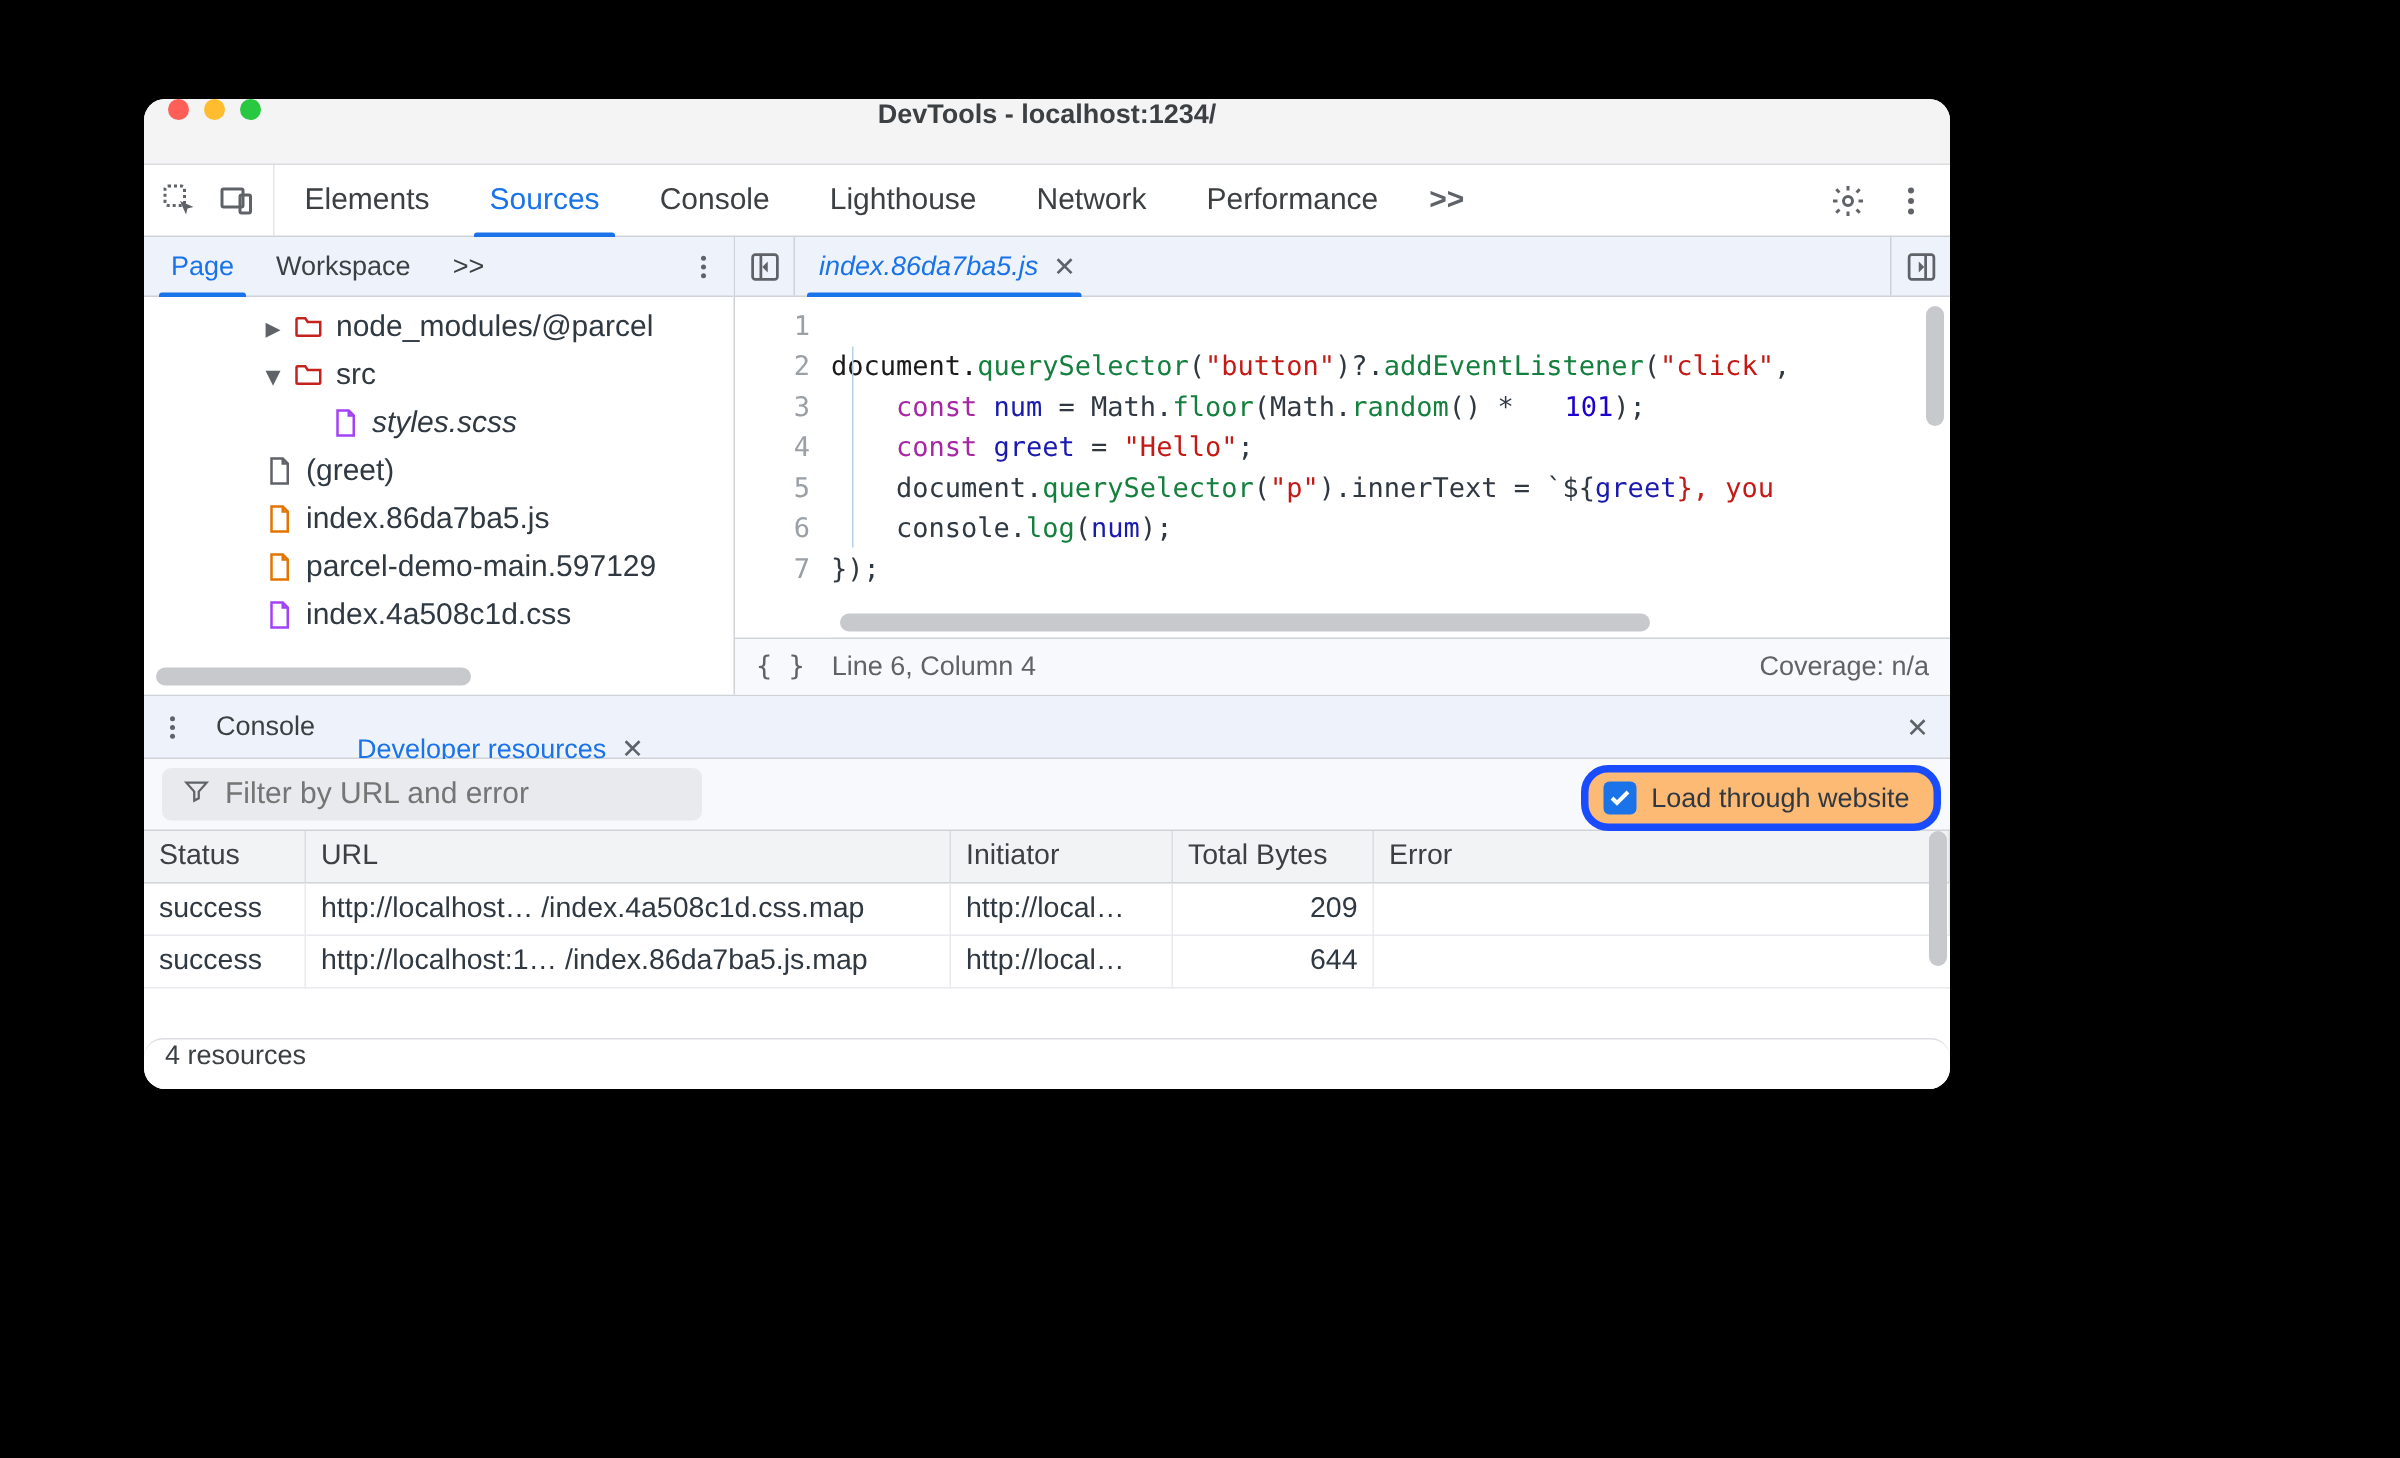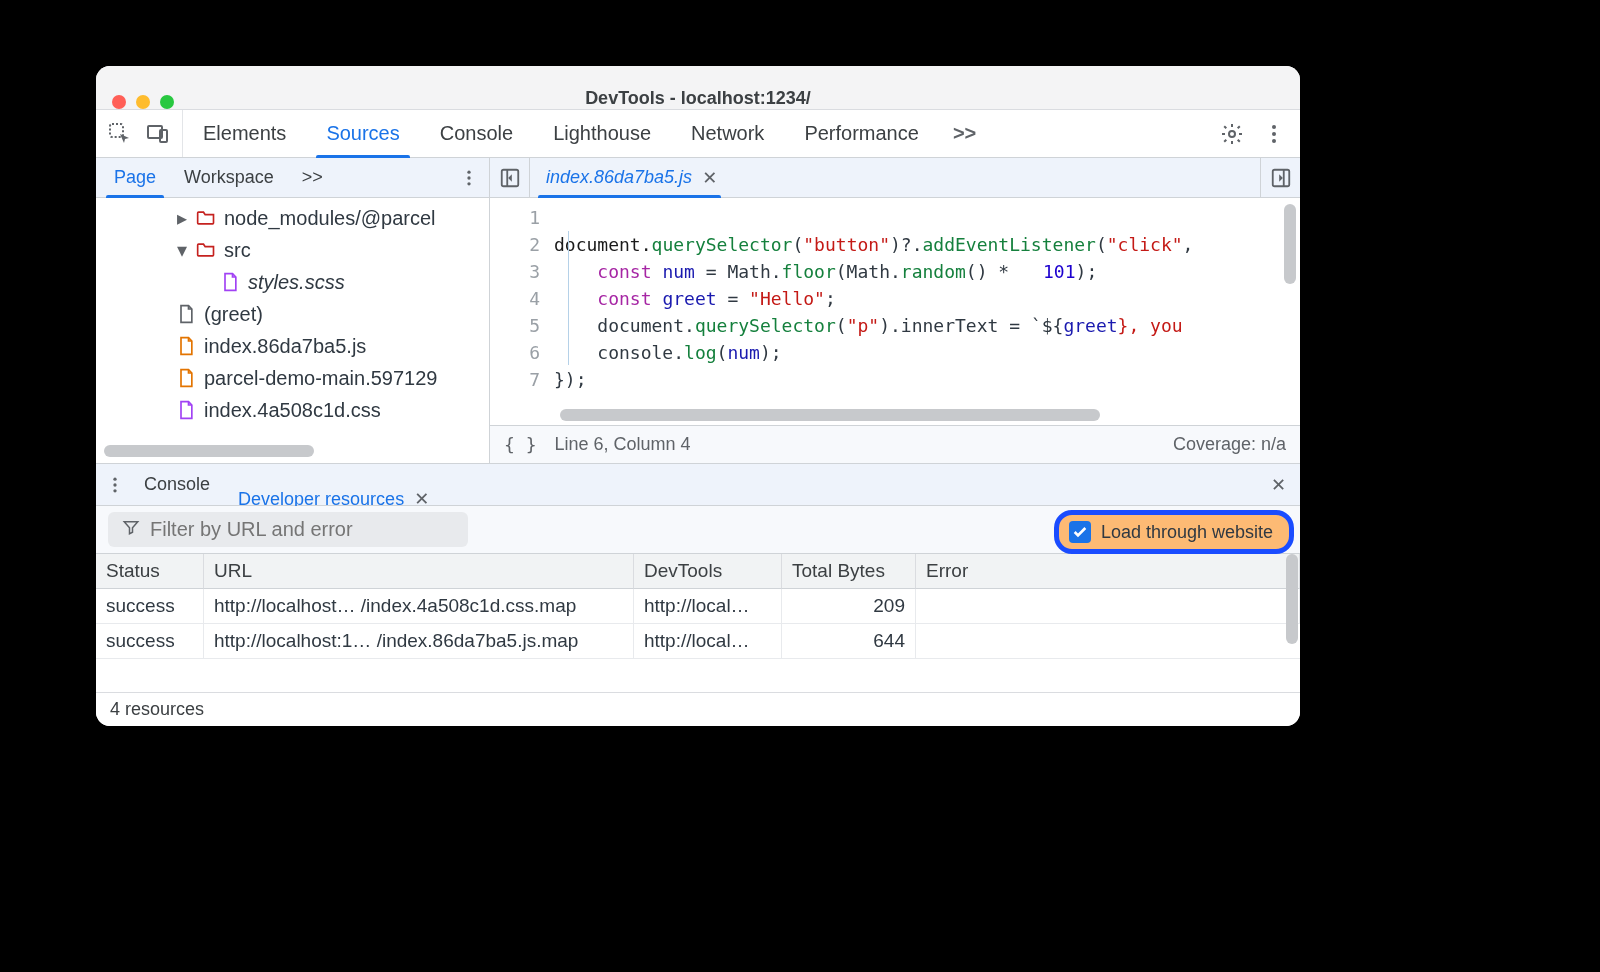--- a/index.html
+++ b/index.html
@@ -24,21 +24,21 @@
     overflow: hidden;
     box-shadow: 0 30px 60px rgba(0,0,0,0.6);
     display: flex;
     flex-direction: column;
   }
 
   
   .titlebar {
     height: 44px;
     display: flex;
-    align-items: flex-end;
+    align-items: flex-start;
     background: #f4f4f5;
     border-bottom: 1px solid #dadce0;
     position: relative;
   }
   .traffic-lights {
     display: flex;
     gap: 10px;
     padding-left: 16px;
   }
   .tl { width: 14px; height: 14px; border-radius: 50%; }
@@ -221,21 +221,21 @@
     display:grid;
     grid-template-columns: 108px 430px 148px 134px 1fr;
     font-size:19px;
   }
   .dr-th { background:#f1f3f4; border-bottom:1px solid #cfd3d7; border-right:1px solid #dadce0; padding:6px 10px; color:#3c4043;}
   .dr-th:last-child{border-right:none;}
   .dr-td { border-bottom:1px solid #e8eaed; border-right:1px solid #e8eaed; padding:6px 10px; white-space:nowrap; overflow:hidden; text-overflow:ellipsis;}
   .dr-td.num { text-align:right; }
   .dr-td:last-child{border-right:none;}
 
-  .dr-status { height:34px; display:flex; align-items:center; padding:0 14px; color:#3c4043; border-top:1px solid #dadce0;}
+  .dr-status { height:34px; display:flex; padding:0 14px; color:#3c4043; border-top:1px solid #dadce0;border-radius:13px;}
   .vscroll-right { position:absolute; right:2px; top:0; width:12px; height:90px; background:#c7c9cc; border-radius:6px;}
   .rel{position:relative;}
 </style>
 </head>
 <body>
 
 <div class="window">
 
   <div class="titlebar">
     <div class="traffic-lights">
@@ -475,21 +475,21 @@
             </svg>
         </span>
         <span>Load through website</span>
       </div>
     </div>
 
     <div class="rel" style="flex:1;">
       <div class="dr-table">
         <div class="dr-th">Status</div>
         <div class="dr-th">URL</div>
-        <div class="dr-th">DevTools</div>
+        <div class="dr-th">Initiator</div>
         <div class="dr-th">Total Bytes</div>
         <div class="dr-th">Error</div>
 
         <div class="dr-td">success</div>
         <div class="dr-td">http://localhost… /index.4a508c1d.css.map</div>
         <div class="dr-td">http://local…</div>
         <div class="dr-td num">209</div>
         <div class="dr-td"></div>
 
         <div class="dr-td">success</div>

